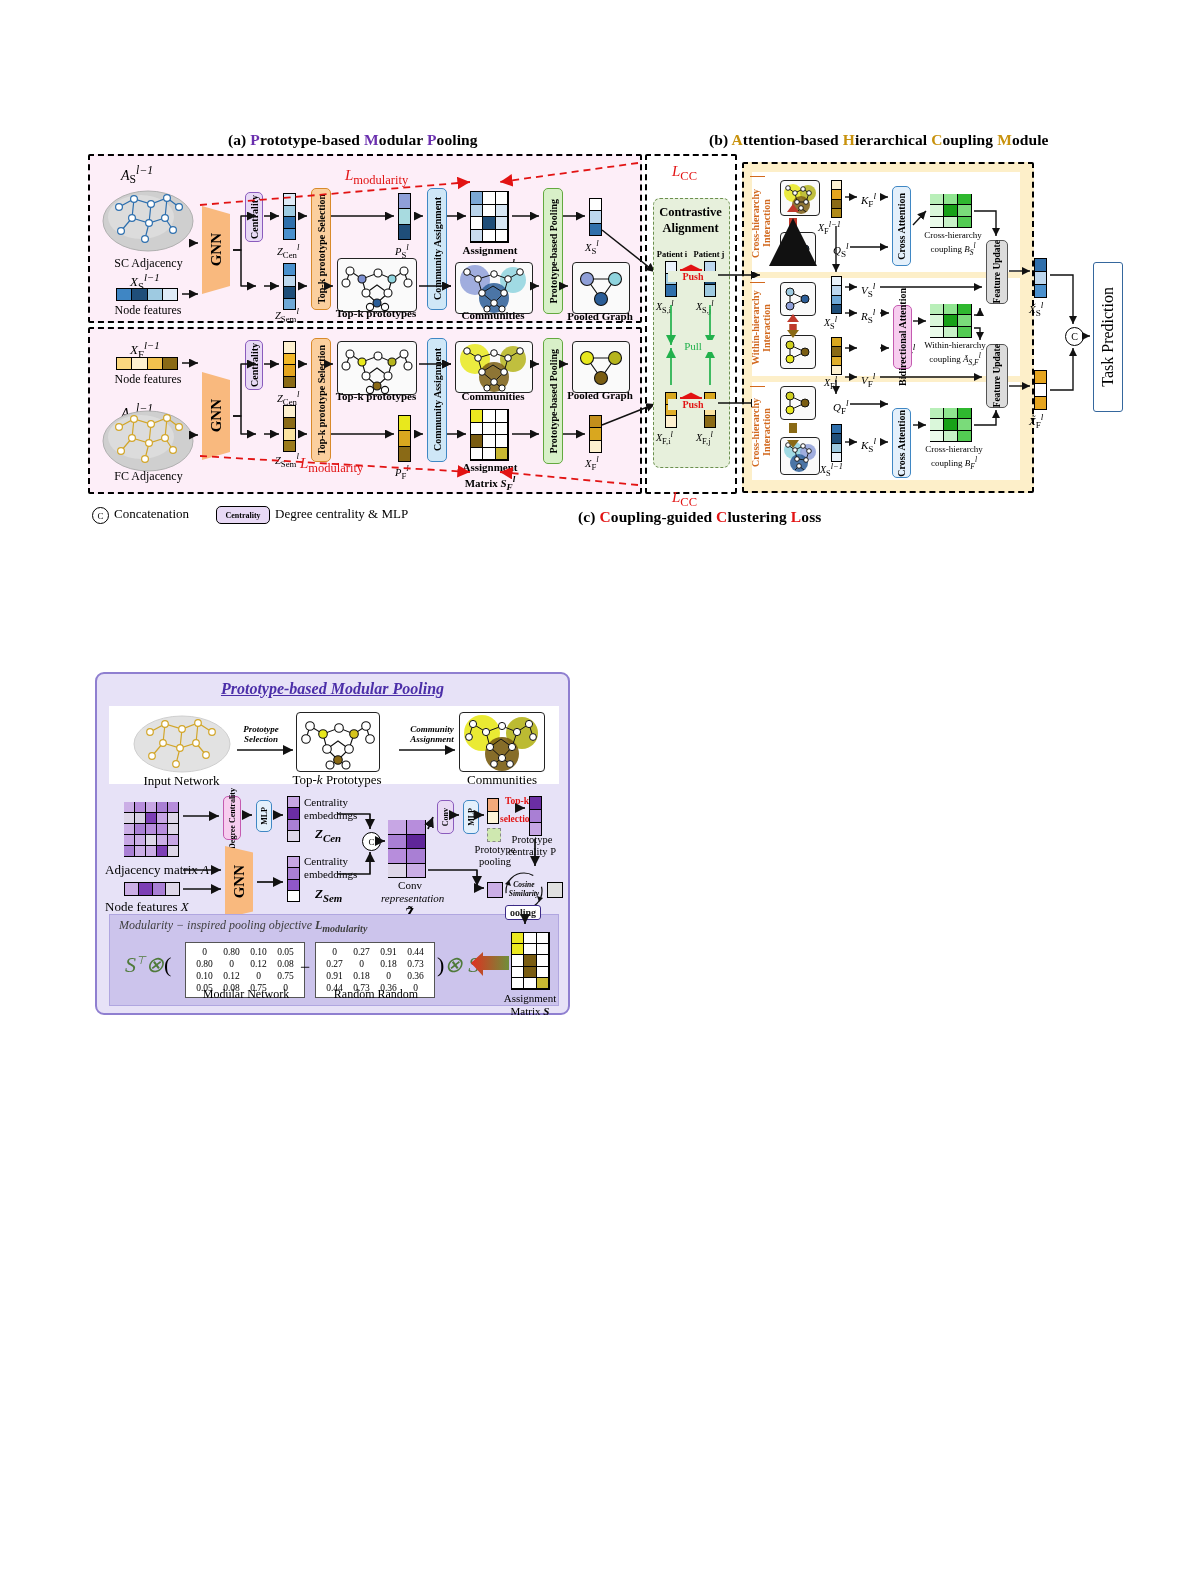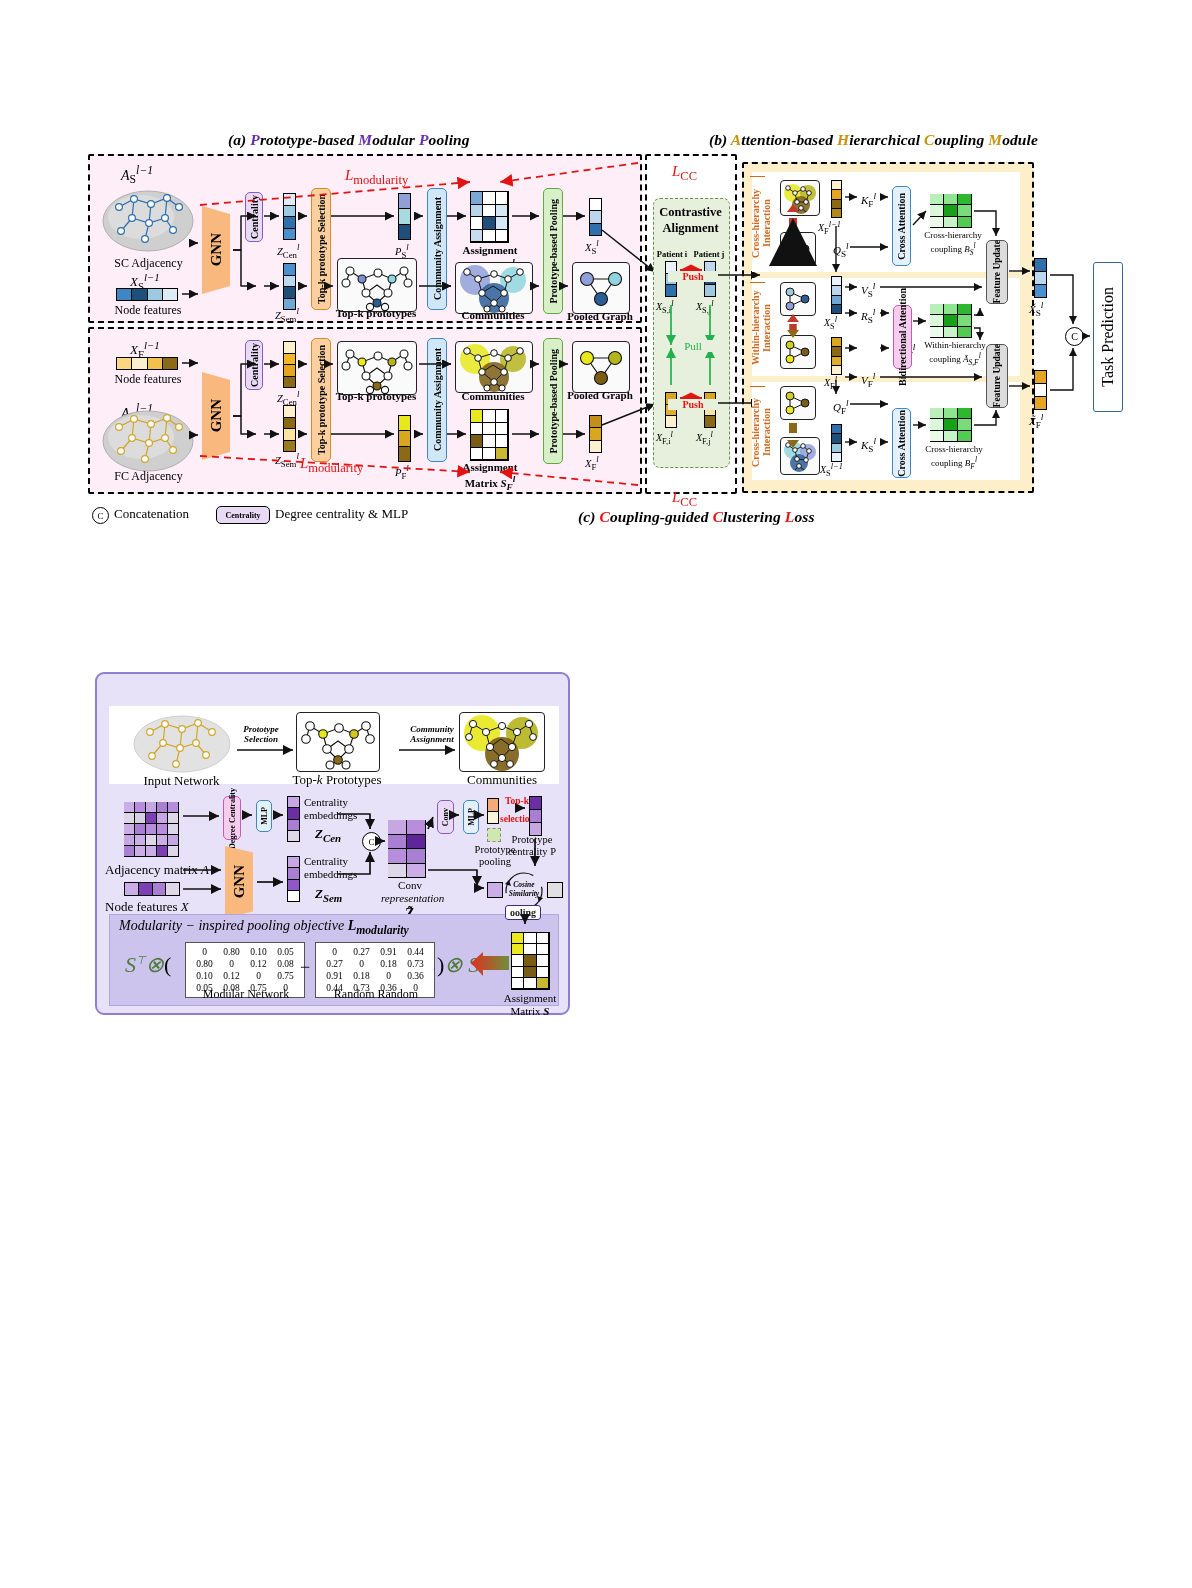--- a/index.html
+++ b/index.html
@@ -1,19 +1,19 @@
 <!DOCTYPE html>
 <html><head>
 <meta charset="utf-8">
 <style>
   html,body{margin:0;padding:0;background:#fff;}
   body{width:1192px;height:1588px;position:relative;
        font-family:"Liberation Serif",serif;color:#000;}
   .abs{position:absolute;}
-  .nosel{user-select:none;font-style:italic;}
+  .nosel{user-select:none;}
 
   
   #fig1{position:absolute;left:0;top:0;width:1192px;height:545px;}
 
   .fig-title{font-weight:bold;font-size:15.5px;letter-spacing:.1px;white-space:nowrap;}
   .cap-purple{color:#6a2fae;}
   .cap-gold{color:#c8920d;}
   .cap-red{color:#e21313;}
 
   .dashbox{position:absolute;border:2.2px dashed #000;border-radius:2px;}
@@ -814,20 +814,21 @@
       </g>
   </svg>
 
   <div class="concat" style="left:92px;top:507px;width:15px;height:15px;font-size:9px;">C</div>
   <div class="legendrow" style="left:114px;top:506px;">Concatenation</div>
   <div class="hpill p-purple" style="left:216px;top:506px;width:52px;height:16px;font-size:8px;">Centrality</div>
   <div class="legendrow" style="left:275px;top:506px;">Degree centrality &amp; MLP</div>
 </div>
 
 <div id="fig2">
+  <div class="f2title">Prototype-based Modular Pooling</div>
 
   <div class="f2band" style="left:12px;top:32px;width:450px;height:78px;"></div>
 
   <svg class="ov" style="left:35px;top:38px;width:100px;height:64px;">
     <ellipse cx="50" cy="32" rx="48" ry="28" fill="#e2e2e2" stroke="#cfcfcf"></ellipse>
     <g stroke="#d2a62a" stroke-width="1.2" fill="none">
       <path d="M18 20 L33 12 L50 17 L66 11 L80 20 M33 12 L31 31 M50 17 L48 36 M31 31 L48 36 L64 31 M64 31 L66 11 M31 31 L20 44 M48 36 L44 52 M64 31 L74 43"></path>
     </g>
     <g fill="#fff" stroke="#d2a62a" stroke-width="1.2">
       <circle cx="18" cy="20" r="3.3"></circle>
@@ -1024,21 +1025,21 @@
     </svg>
     <div style="position:absolute;left:0;top:10px;width:42px;text-align:center;font-size:7.5px;font-weight:bold;font-style:italic;line-height:1.2;">
       <span>Cosine</span><br>
       <span>Similarity</span>
     </div>
   </div>
   <div class="abs" style="left:390px;top:208px;width:14px;height:14px;background:#cbaee6;border:1px solid #000;"></div>
   <div class="abs" style="left:450px;top:208px;width:14px;height:14px;background:#e0e0e0;border:1px solid #000;"></div>
 
   <div class="f2bot" style="left:12px;top:240px;width:450px;height:92px;"></div>
-  <div class="abs" style="left:22px;top:244px;font-size:14px;font-style:italic;color:#000000;">
+  <div class="abs" style="left:22px;top:244px;font-size:12px;font-style:italic;color:#404040;">
     Modularity − inspired pooling objective <b><i>L<sub>modularity</sub></i></b>
   </div>
 
   <div class="abs" style="left:28px;top:278px;font-size:22px;font-style:italic;color:#4f7a3a;">S<sup style="font-size:11px;">⊤</sup>⊗<span style="color:#000;font-style:normal;">(</span></div>
 
   <div class="mat" style="left:88px;top:268px;padding:3px 5px;">
     <table>
       <tbody>
           <tr>
             <td>0</td>

